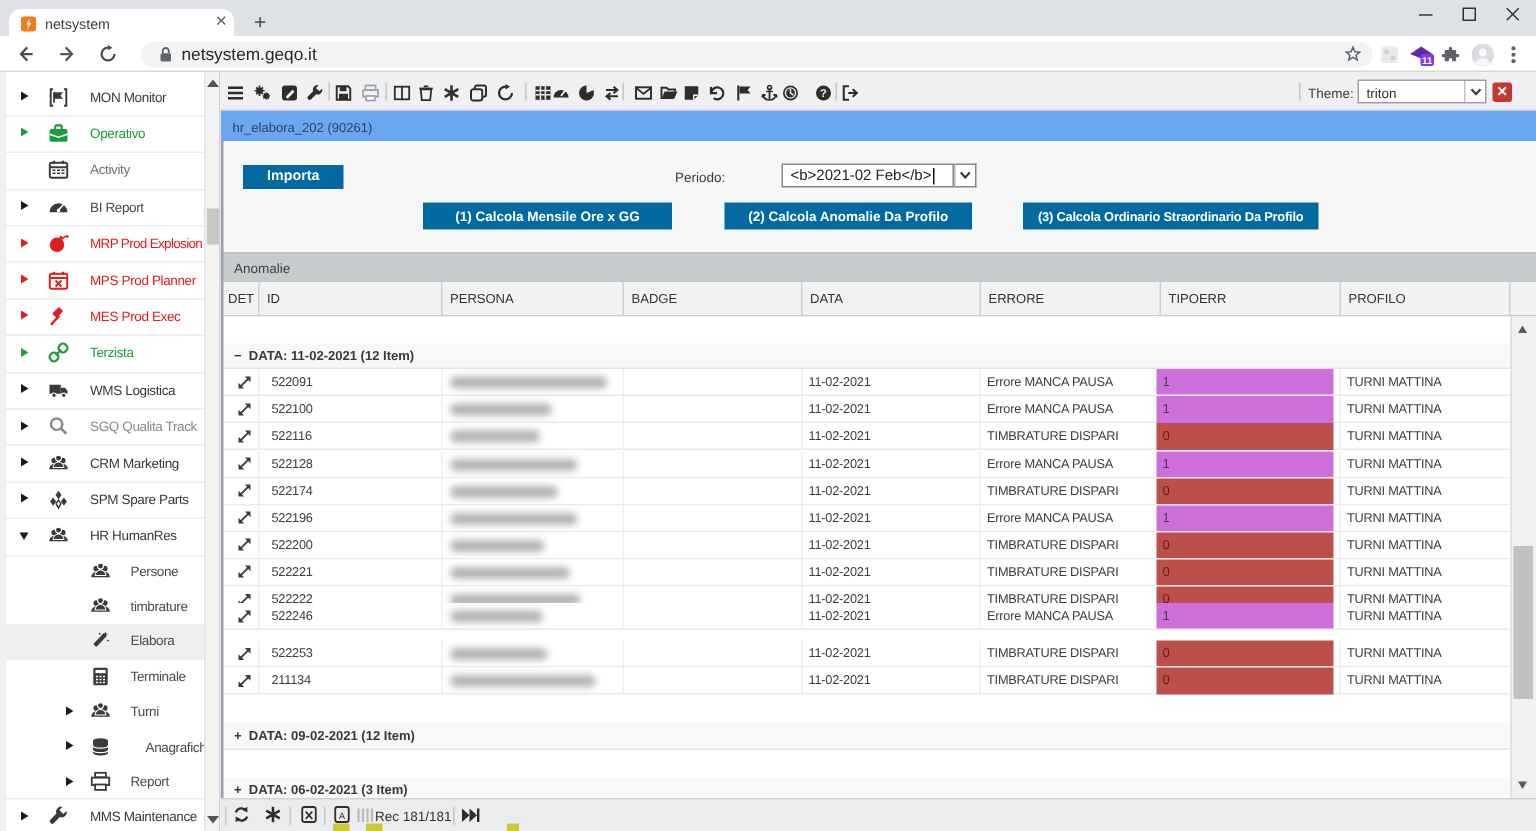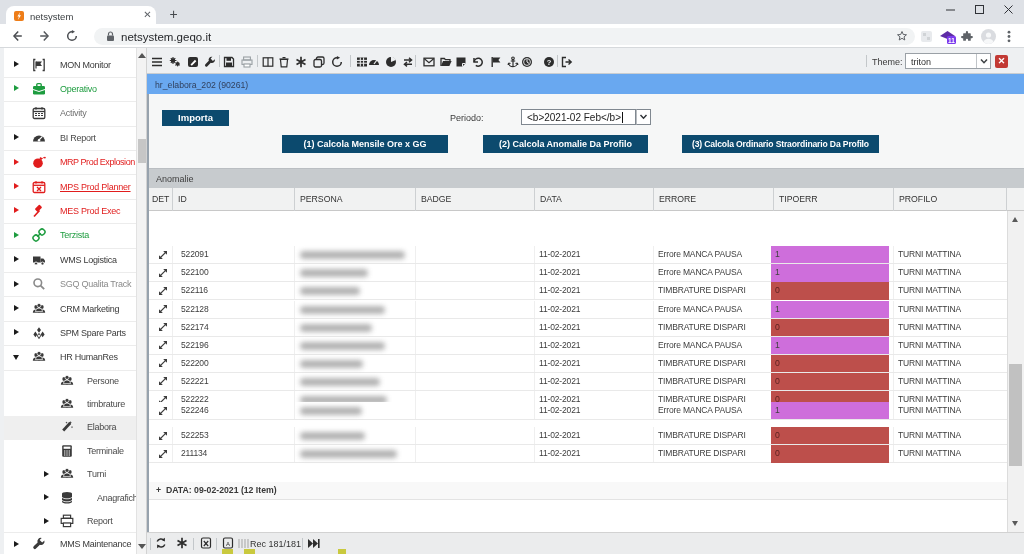--- a/index.html
+++ b/index.html
@@ -25,21 +25,21 @@
 #themelbl{left:872px;top:56.5px;font-size:9px;color:#3c3c3c;}
 #themesel{left:905px;top:53px;width:86px;height:15.5px;background:#fff;border:1px solid #9aa0a6;}
 #themetxt{left:911px;top:57px;font-size:9px;color:#2f2f2f;}
 #themechev{left:976px;top:53.5px;width:15px;height:14.5px;border-left:1px solid #c0c4c8;}
 #themex{left:995px;top:55px;width:13px;height:13px;background:#c23934;border-radius:2px;color:#fff;font-weight:bold;font-size:9px;line-height:13px;text-align:center;}
 
 #bluebar{left:147px;top:74px;width:877px;height:19.5px;background:#69a8f0;}
 #bluetxt{left:155px;top:80px;font-size:8.7px;color:#31415e;}
 
 #form{left:147px;top:93.5px;width:877px;height:74.5px;background:#f6f7f7;}
-.bbtn{background:#0c4a6e;color:#fff;text-align:center;}
+.bbtn{background:#0369a1;color:#fff;text-align:center;}
 #importa{left:162px;top:109.5px;width:67px;height:16px;line-height:16px;font-weight:bold;font-size:9.5px;}
 #periodolbl{left:450px;top:113px;font-size:9px;color:#3a3a3a;}
 #perinput{left:521px;top:109px;width:115px;height:15.5px;background:#fff;border:1px solid #808890;}
 #peritext{left:527px;top:111.5px;font-size:10px;color:#222;}
 #perichev{left:636px;top:109px;width:15px;height:15.5px;background:#fff;border:1px solid #808890;border-left:1px solid #b8bcc0;}
 .calc{top:135px;height:18px;line-height:18px;font-weight:bold;font-size:9px;}
 
 #anom{left:147px;top:168px;width:877px;height:20px;background:#c7cbce;border-top:1px solid #babec2;}
 #anomtxt{left:156px;top:173.5px;font-size:9px;color:#3f3f3f;}
 #ghead{left:147px;top:188px;width:877px;height:23px;background:#f1f2f2;border-bottom:1px solid #c8c8c8;}
@@ -343,20 +343,21 @@
 <div id="ghead" class="abs"></div>
 <div class="hc" style="left:147px;width:26px;">DET</div>
 <div class="hc" style="left:173px;width:122px;">ID</div>
 <div class="hc" style="left:295px;width:121px;">PERSONA</div>
 <div class="hc" style="left:416px;width:119px;">BADGE</div>
 <div class="hc" style="left:535px;width:119px;">DATA</div>
 <div class="hc" style="left:654px;width:120px;">ERRORE</div>
 <div class="hc" style="left:774px;width:120px;">TIPOERR</div>
 <div class="hc" style="left:894px;width:113px;">PROFILO</div>
 <div id="gbody" class="abs">
+<div class="ggroup" style="top:17.6px;">−&nbsp; DATA: 11-02-2021 (12 Item)</div>
 <div class="grow" style="top:35.2px;">
       <div class="cell" style="left:0;width:26px;">
         <div style="position:absolute;left:11px;top:3.5px;">
           <svg width="10" height="10" viewBox="0 0 10 10">
             <path d="M1.6 8.4 L8.4 1.6" stroke="#3c3c3c" stroke-width="1.3"></path>
             <path d="M5.2 1 h3.8 v3.8 Z" fill="#3c3c3c"></path>
             <path d="M1 5.2 v3.8 h3.8 Z" fill="#3c3c3c"></path>
           </svg>
         </div>
       </div>
@@ -608,20 +609,21 @@
       </div>
       <div class="cell" style="left:269px;width:119px;"></div>
       <div class="cell" style="left:388px;width:119px;padding-left:4px;">11-02-2021</div>
       <div class="cell" style="left:507px;width:120px;padding-left:4px;">TIMBRATURE DISPARI</div>
       <div class="cell" style="left:627px;width:120px;">
         <div class="tipo" style="width:118px;background:#bd4f4b;color:#5c2220;">0</div>
       </div>
       <div class="cell" style="left:747px;width:113px;padding-left:4px;border-right:none;">TURNI MATTINA</div>
     </div>
 <div class="ggroup" style="top:270.49999999999994px;height:18.1px;line-height:17.5px;">+&nbsp; DATA: 09-02-2021 (12 Item)</div>
+<div class="ggroup" style="top:306.7px;height:18.1px;line-height:17.5px;">+&nbsp; DATA: 06-02-2021 (3 Item)</div>
 </div>
 <div id="vscroll" class="abs"></div>
 <div id="vthumb" class="abs"></div>
 <div class="abs sarr" style="left:1012px;top:217px;border-width:0 3.5px 5px 3.5px;border-color:transparent transparent #5a5a5a transparent;"></div>
 <div class="abs sarr" style="left:1012px;top:521px;border-width:5px 3.5px 0 3.5px;border-color:#5a5a5a transparent transparent transparent;"></div>
 <div class="abs" style="left:147px;top:93.5px;width:2px;height:438.5px;background:#97a2ad;"></div>
 <div id="botbar" class="abs"></div>
 <div class="abs tbsep" style="left:150px;top:538px;"></div>
 <div class="abs" style="left:155px;top:537px;">
     <svg width="12" height="12" viewBox="0 0 12 12">
@@ -721,21 +723,21 @@
 <div class="srow" style="top:150.7px;height:0;"></div>
 <div class="sarrow" style="left:14px;top:135.0px;border-width:3.5px 0 3.5px 5px;border-color:transparent transparent transparent #e11d1d;"></div>
 <div style="position:absolute;left:32px;top:131.5px;">
       <svg width="14" height="14" viewBox="0 0 14 14">
         <rect x="1.2" y="2.5" width="11.6" height="10" rx="1.2" fill="none" stroke="#e11d1d" stroke-width="1.3"></rect>
         <path d="M1.2 5.3 h11.6" stroke="#e11d1d" stroke-width="1.3"></path>
         <path d="M4 1.2 v2.2 M10 1.2 v2.2" stroke="#e11d1d" stroke-width="1.4"></path>
         <path d="M5 7 l4 4 M9 7 l-4 4" stroke="#e11d1d" stroke-width="1.3"></path>
       </svg>
     </div>
-<div class="slabel" style="left:60px;top:132.5px;color:#e11d1d;text-decoration:underline;">MPS Prod Planner</div>
+<div class="slabel" style="left:60px;top:132.5px;color:#e11d1d;">MPS Prod Planner</div>
 <div class="srow" style="top:175.1px;height:0;"></div>
 <div class="sarrow" style="left:14px;top:159.4px;border-width:3.5px 0 3.5px 5px;border-color:transparent transparent transparent #e11d1d;"></div>
 <div style="position:absolute;left:32px;top:155.9px;">
       <svg width="14" height="14" viewBox="0 0 14 14">
         <rect x="4.5" y="1" width="4" height="6.5" rx=".8" fill="#e11d1d" transform="rotate(45 6.5 4.2)"></rect>
         <path d="M7.5 6.5 L2 12.5" stroke="#e11d1d" stroke-width="1.7"></path>
       </svg>
     </div>
 <div class="slabel" style="left:60px;top:156.9px;color:#e11d1d;">MES Prod Exec</div>
 <div class="srow" style="top:199.5px;height:0;"></div>

